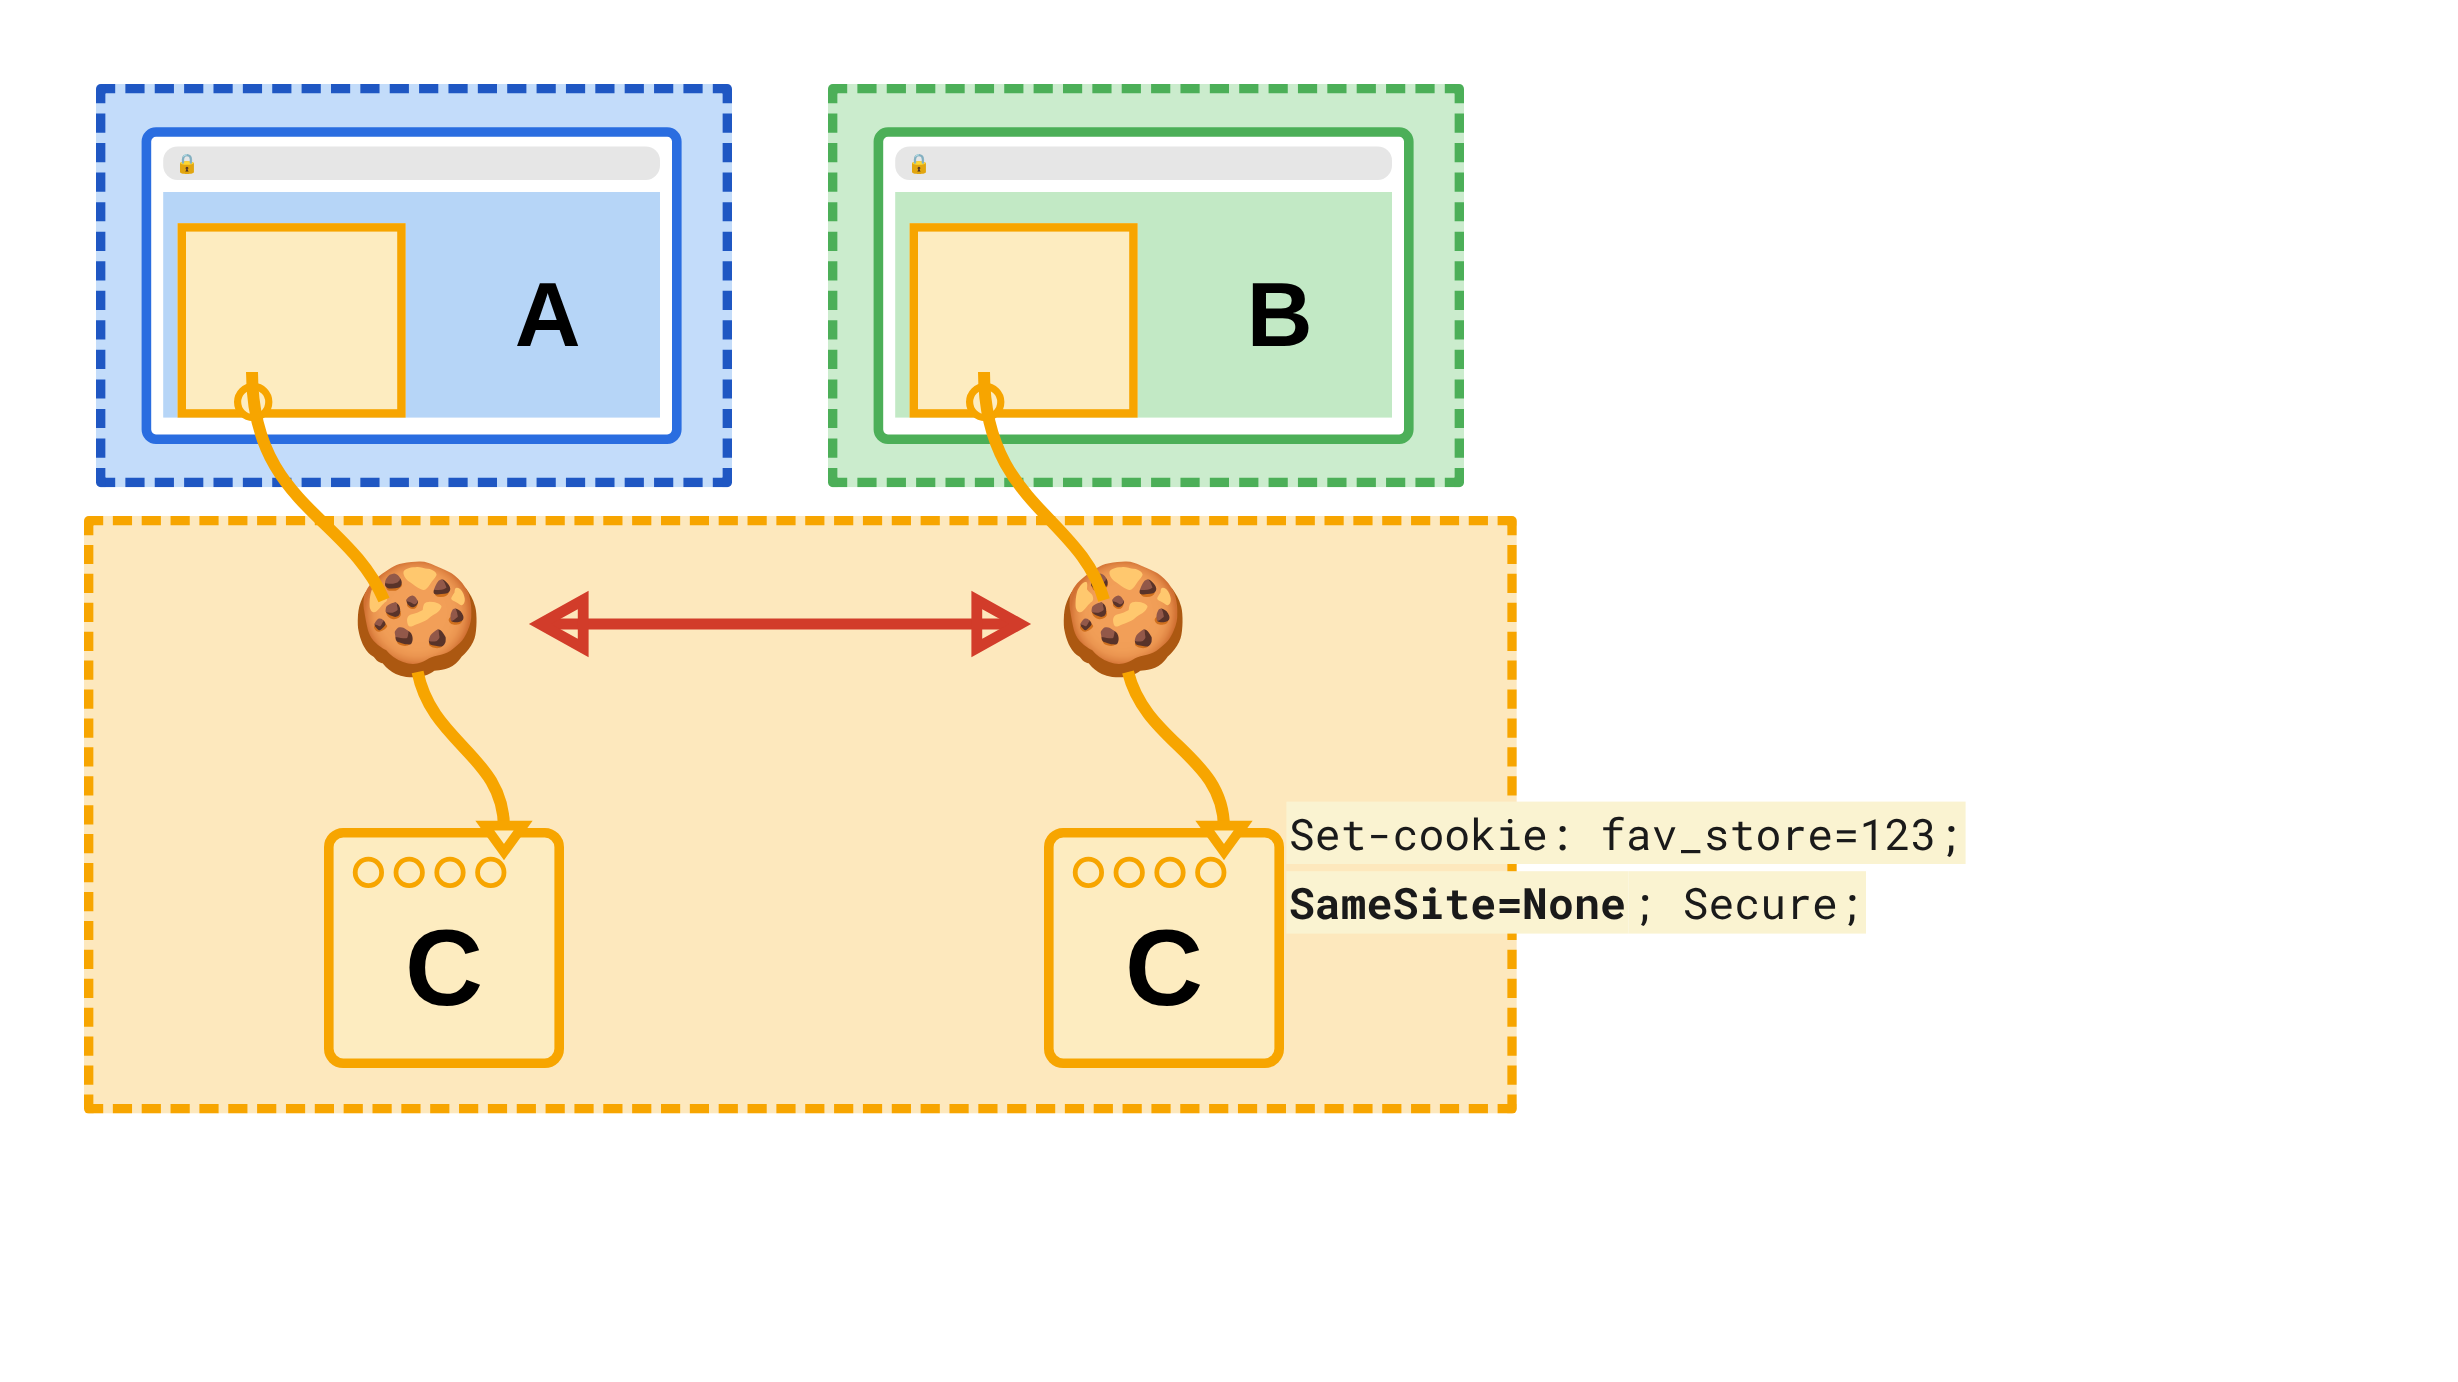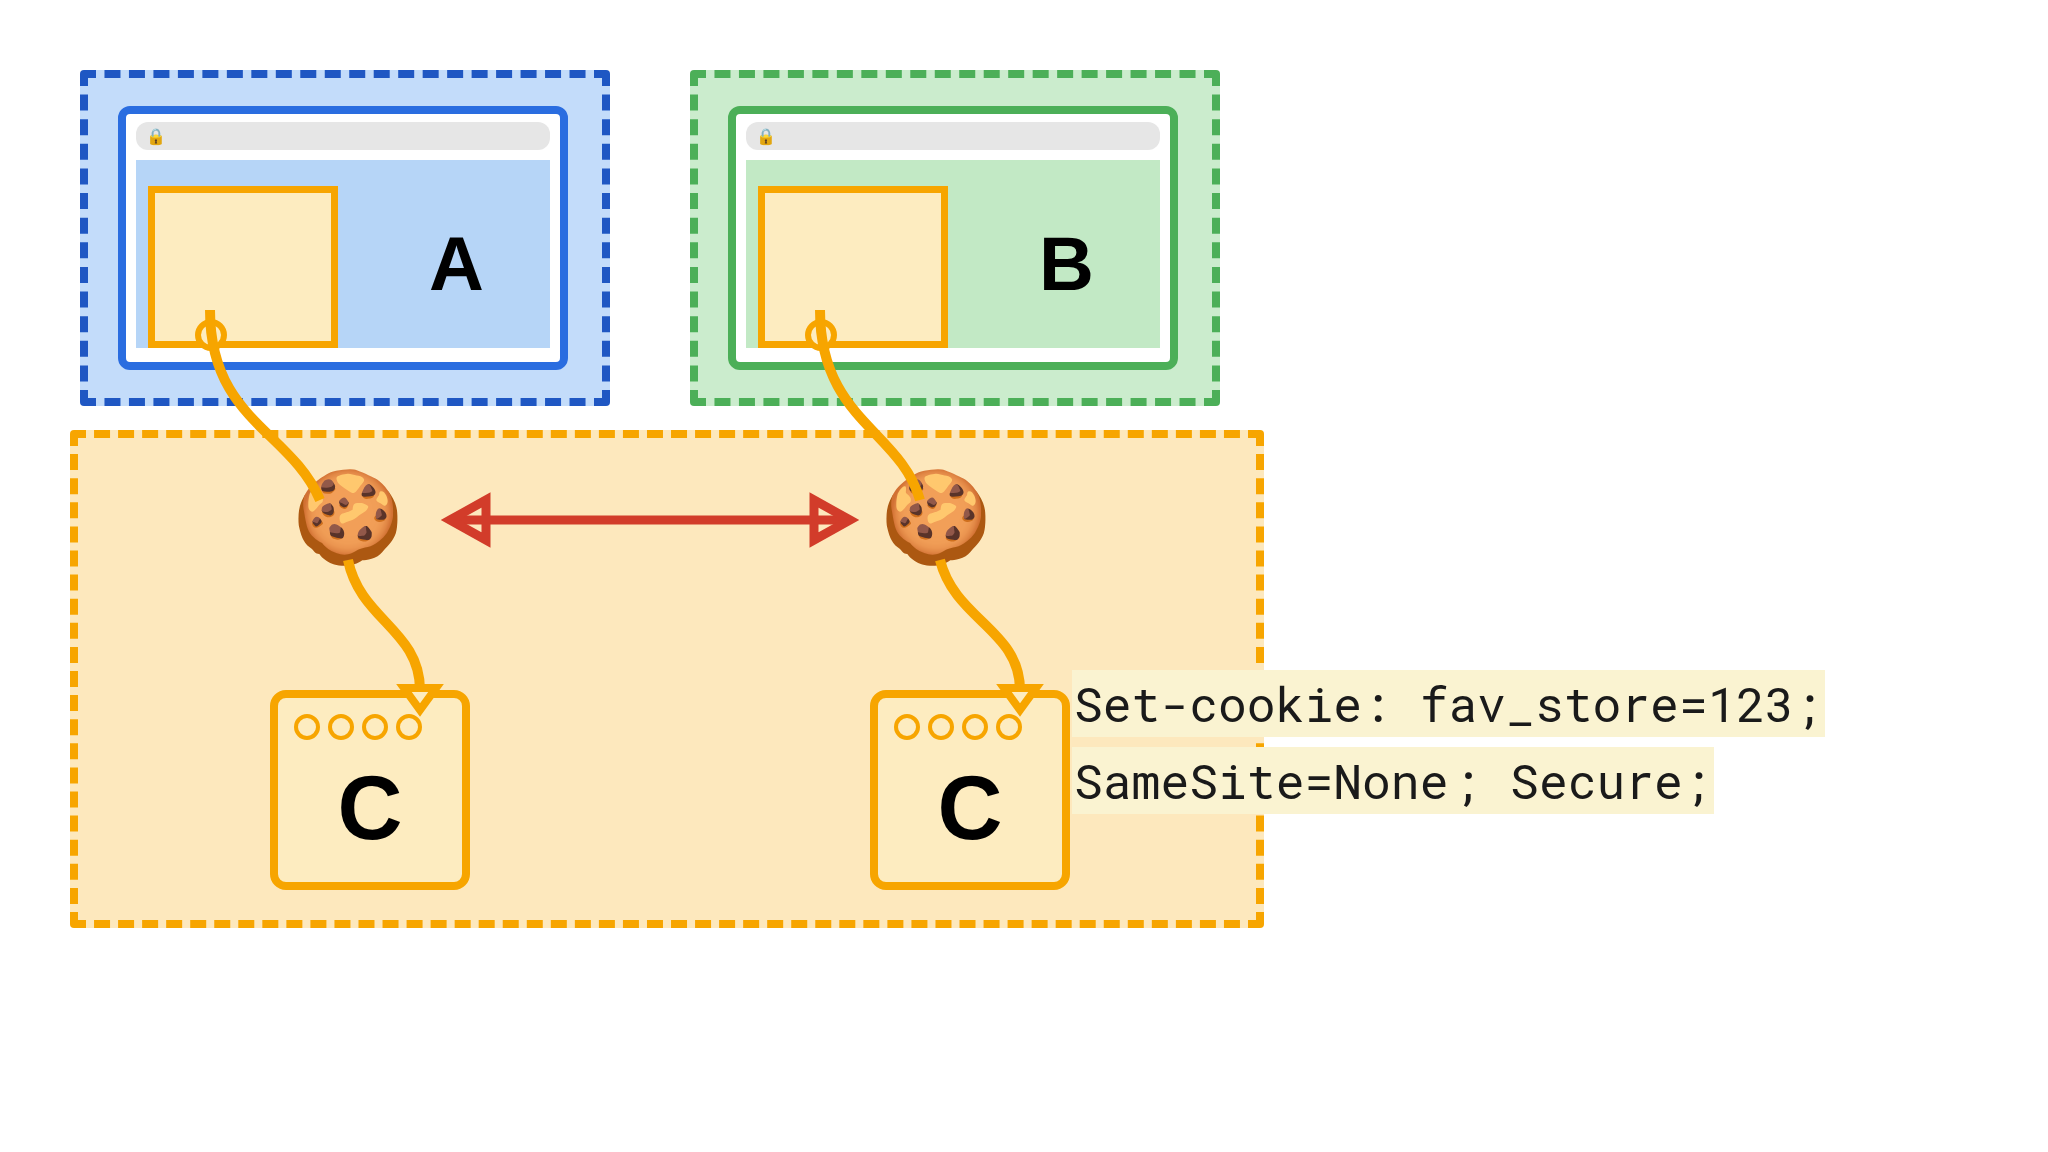--- a/index.html
+++ b/index.html
@@ -121,29 +121,29 @@
     top: 60%;
     transform: translate(-50%, -50%);
     font-size: 90px;
     font-weight: 700;
   }
   .code {
     position: absolute;
     left: 1072px;
     top: 666px;
     font-family: "Roboto Mono", "Menlo", monospace;
-    font-size: 48px;
+    font-size: 36px;
     line-height: 1.6;
     color: #1a1a1a;
   }
   .code span.hl {
     background: #faf3d1;
     padding: 2px 2px;
   }
-  .code .b { font-weight: 400; }
+  .code .b { font-weight: 700; }
   svg.overlay {
     position: absolute;
     left: 0; top: 0;
     width: 2048px;
     height: 1152px;
     pointer-events: none;
   }
   .cookie {
     position: absolute;
     font-size: 90px;

